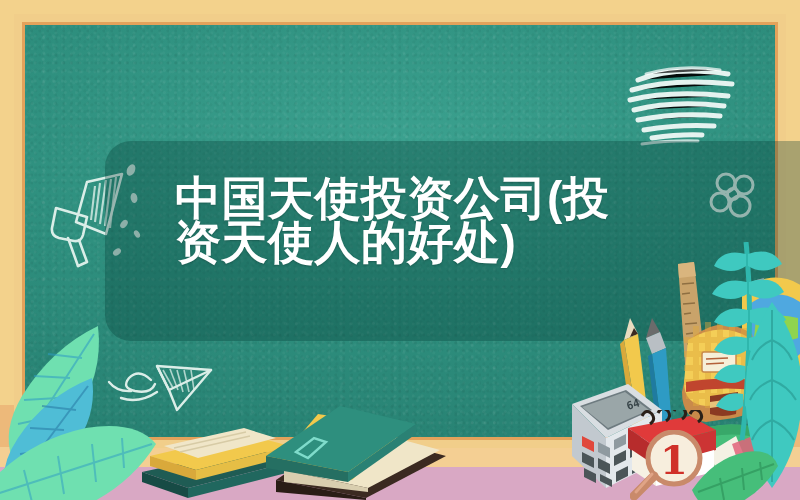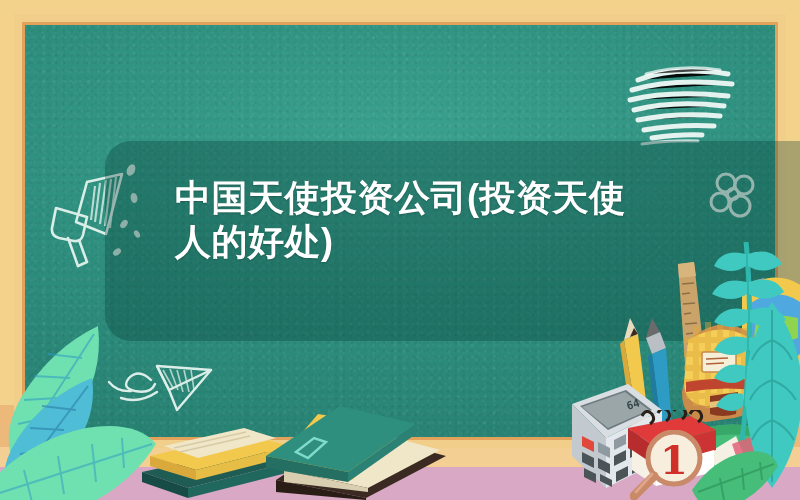--- a/index.html
+++ b/index.html
@@ -53,21 +53,21 @@
     background:rgba(0,52,46,.30);
     border-top-left-radius:26px; border-bottom-left-radius:26px;
     z-index:6;
   }
 
   
   .headline {
     position:absolute; left:175px; top:176px; width:470px;
     z-index:8;
     color:#FFFFFF;
-    font-size:36px; line-height:44px; font-weight:bold;
+    font-size:46px; line-height:44px; font-weight:bold;
     letter-spacing:.5px;
     text-shadow:0 1px 2px rgba(0,0,0,.22);
     white-space:pre-wrap;
   }
 
   
   .doodle { position:absolute; z-index:4; }
   #megaphone { left:38px; top:162px; }
   #smudge    { left:622px; top:58px; }
   #flower    { left:706px; top:168px; }

